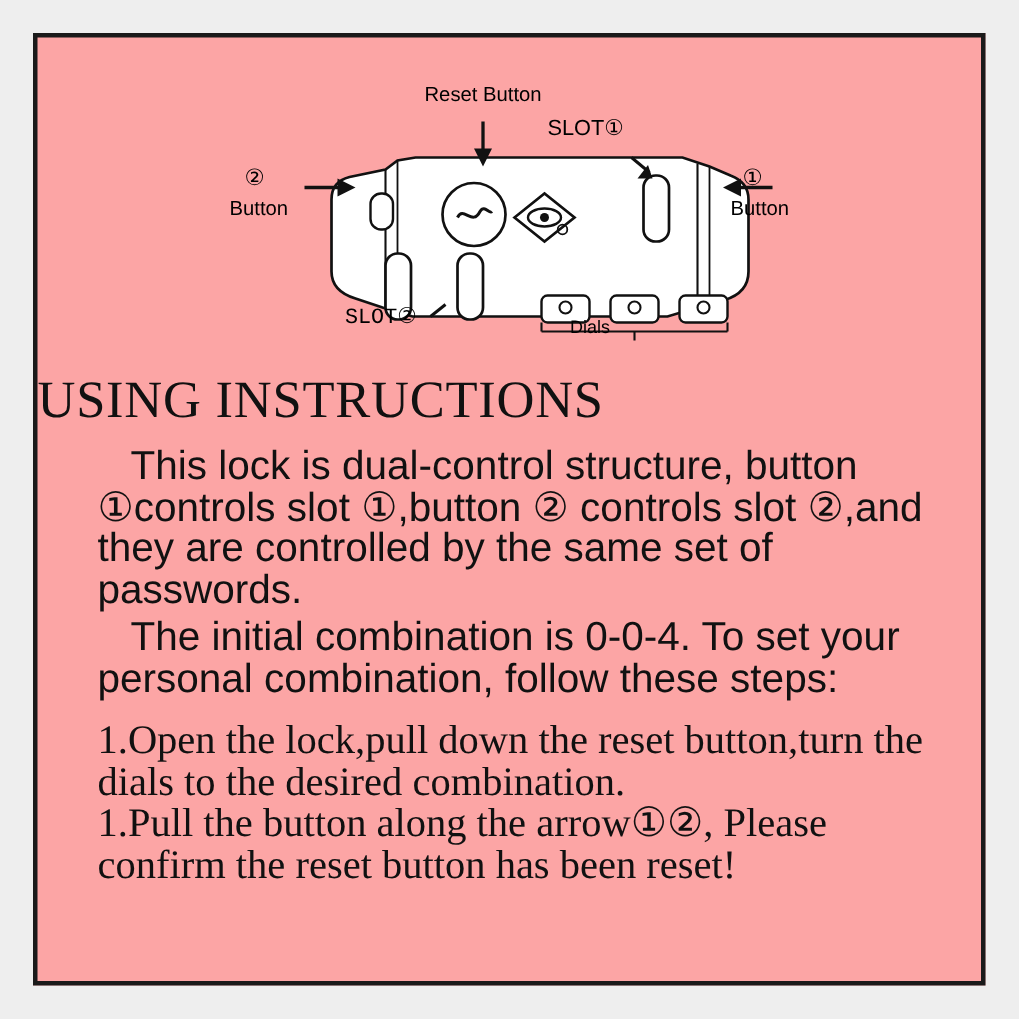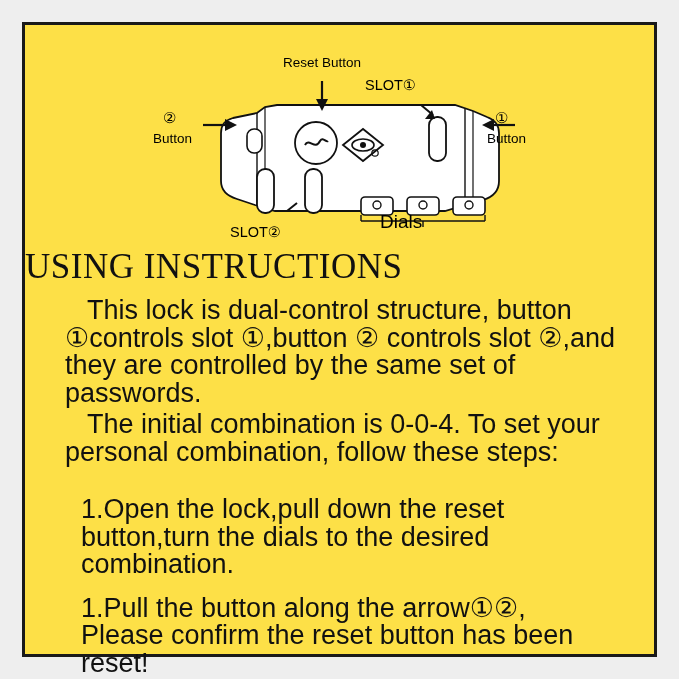--- a/index.html
+++ b/index.html
@@ -19,21 +19,21 @@
     height: 679px;
     background: #eeeeee;
     box-sizing: border-box;
   }
   .card {
     position: absolute;
     left: 22px;
     top: 22px;
     width: 635px;
     height: 635px;
-    background: #fde047;
+    background: #fca5a5;
     border: 3px solid #1a1a1a;
     box-sizing: border-box;
   }
   
   .diagram {
     position: absolute;
     left: 0;
     top: 8px;
     width: 629px;
     height: 215px;
@@ -46,22 +46,22 @@
     font-size: 13.5px;
     color: #000;
     white-space: nowrap;
   }
   #lbl-reset   { left: 258px; top: 22px; }
   #lbl-slot1   { left: 340px; top: 44px; font-size: 14.5px; }
   #lbl-btn2-n  { left: 138px; top: 76px; font-size: 15px; }
   #lbl-btn2    { left: 128px; top: 98px; }
   #lbl-btn1-n  { left: 470px; top: 76px; font-size: 15px; }
   #lbl-btn1    { left: 462px; top: 98px; }
-  #lbl-slot2   { left: 205px; top: 191px; font-size: 14.5px; }
-  #lbl-dials   { left: 355px; top: 178px; font-size: 19px; }
+  #lbl-slot2   { left: 205px; top: 169px; font-size: 14.5px; font-family: Liberation Mono, monospace; }
+  #lbl-dials   { left: 355px; top: 178px; font-size: 12px; }
 
   
   .title {
     position: absolute;
     left: 0;
     right: 0;
     top: 222px;
     font-family: "Liberation Serif", serif;
     font-size: 35px;
     letter-spacing: 0.5px;
@@ -73,21 +73,21 @@
     top: 272px;
     width: 560px;
     font-family: "Liberation Sans", sans-serif;
     font-size: 27px;
     line-height: 27.5px;
     color: #111;
   }
   .para { margin: 0 0 4px 0; }
   .para.indent { text-indent: 22px; }
   .para-gap { height: 10px; }
-  .steps .para { margin: 16px; }
+  .steps .para { margin: 0; font-family: Liberation Serif, serif; }
 </style>
 </head>
 <body>
 
 <div class="page">
   <div class="card">
 
     <div class="diagram">
       <svg width="629" height="215" viewBox="0 0 629 215" xmlns="http://www.w3.org/2000/svg">
         <g fill="none" stroke="#111" stroke-width="1.8">

